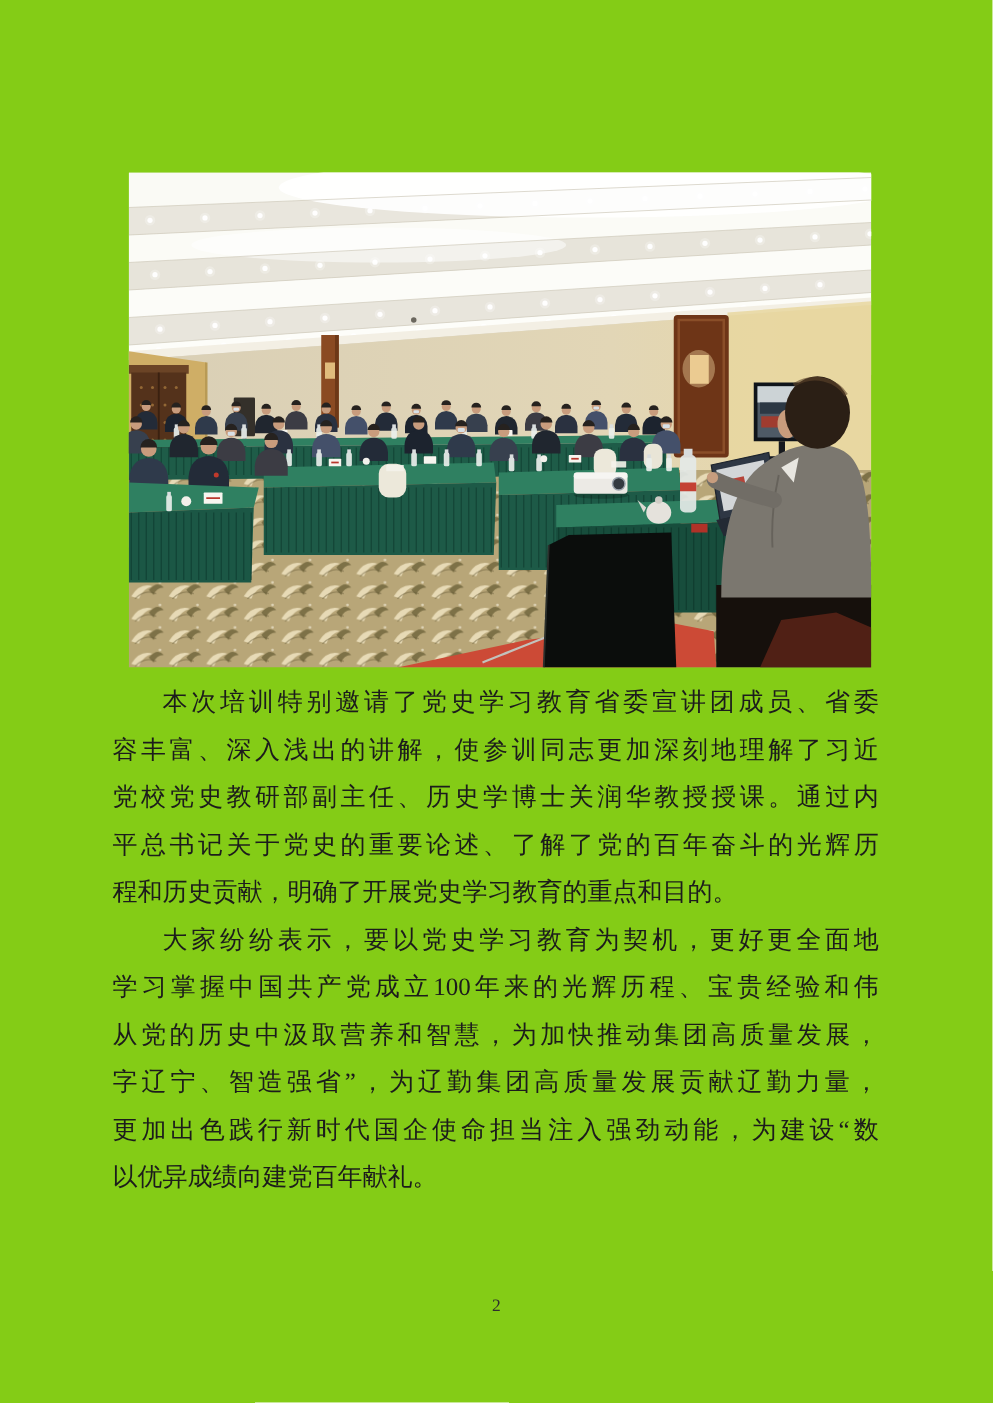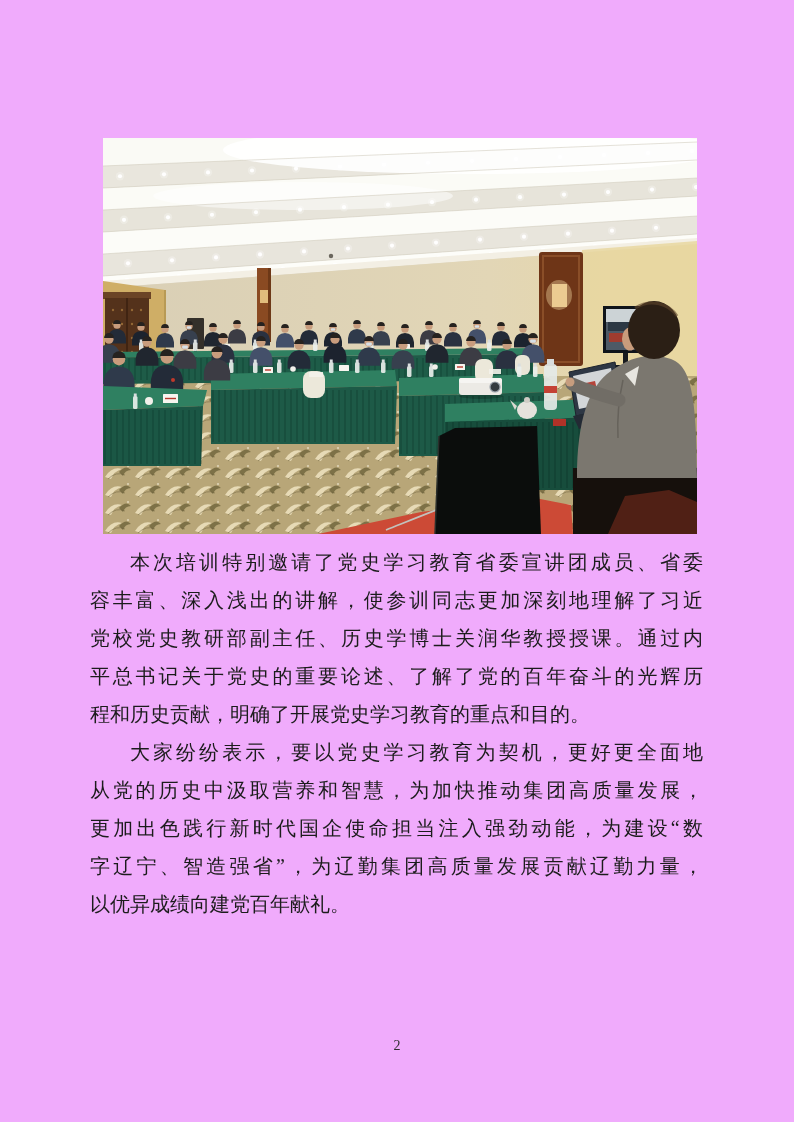--- a/index.html
+++ b/index.html
@@ -1,17 +1,17 @@
 <!DOCTYPE html>
 <html><head>
 <meta charset="utf-8">
 <title>Document Page</title>
 <style>
   html,body{margin:0;padding:0;background:#ffffff;}
-  .page{position:relative;width:794px;height:1122px;background:#f0abfc;overflow:hidden;
+  .page{position:relative;width:794px;height:1122px;background:#84cc16;overflow:hidden;
         font-family:"Liberation Serif","DejaVu Serif",serif;}
   .photo{position:absolute;left:103px;top:138px;width:594px;height:396px;margin:0;}
   .photo svg{display:block;}
   .doc-text{position:absolute;left:90px;top:543px;width:613px;color:#1c1c1c;
             font-size:20px;line-height:38px;}
   .para{margin:0;}
   .line{height:38px;text-align:justify;text-align-last:justify;
         -moz-text-align-last:justify;text-justify:inter-character;overflow:hidden;}
   .line.first{text-indent:2em;}
   .line.last{text-align-last:left;}
@@ -599,21 +599,22 @@
   <div class="doc-text">
       <div class="para">
         <div class="line first">本次培训特别邀请了党史学习教育省委宣讲团成员、省委</div>
         <div class="line">容丰富、深入浅出的讲解，使参训同志更加深刻地理解了习近</div>
         <div class="line">党校党史教研部副主任、历史学博士关润华教授授课。通过内</div>
         <div class="line">平总书记关于党史的重要论述、了解了党的百年奋斗的光辉历</div>
         <div class="line last">程和历史贡献，明确了开展党史学习教育的重点和目的。</div>
       </div>
       <div class="para">
         <div class="line first">大家纷纷表示，要以党史学习教育为契机，更好更全面地</div>
+        <div class="line">学习掌握中国共产党成立100年来的光辉历程、宝贵经验和伟</div>
         <div class="line">从党的历史中汲取营养和智慧，为加快推动集团高质量发展，</div>
+        <div class="line">字辽宁、智造强省”，为辽勤集团高质量发展贡献辽勤力量，</div>
         <div class="line">更加出色践行新时代国企使命担当注入强劲动能，为建设“数</div>
-        <div class="line">字辽宁、智造强省”，为辽勤集团高质量发展贡献辽勤力量，</div>
         <div class="line last">以优异成绩向建党百年献礼。</div>
       </div>
     </div>
 
   <div class="page-num">2</div>
 </div>
 
 </body></html>

